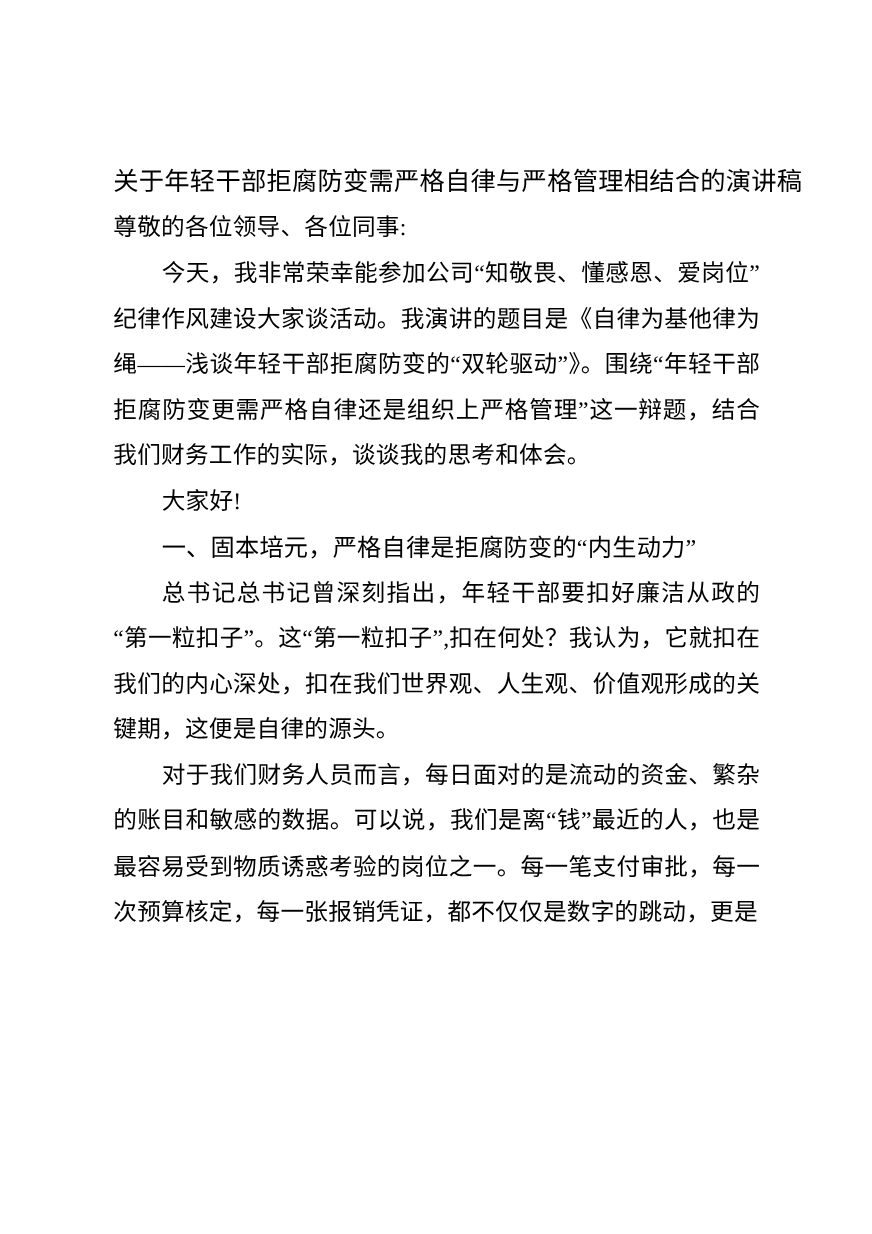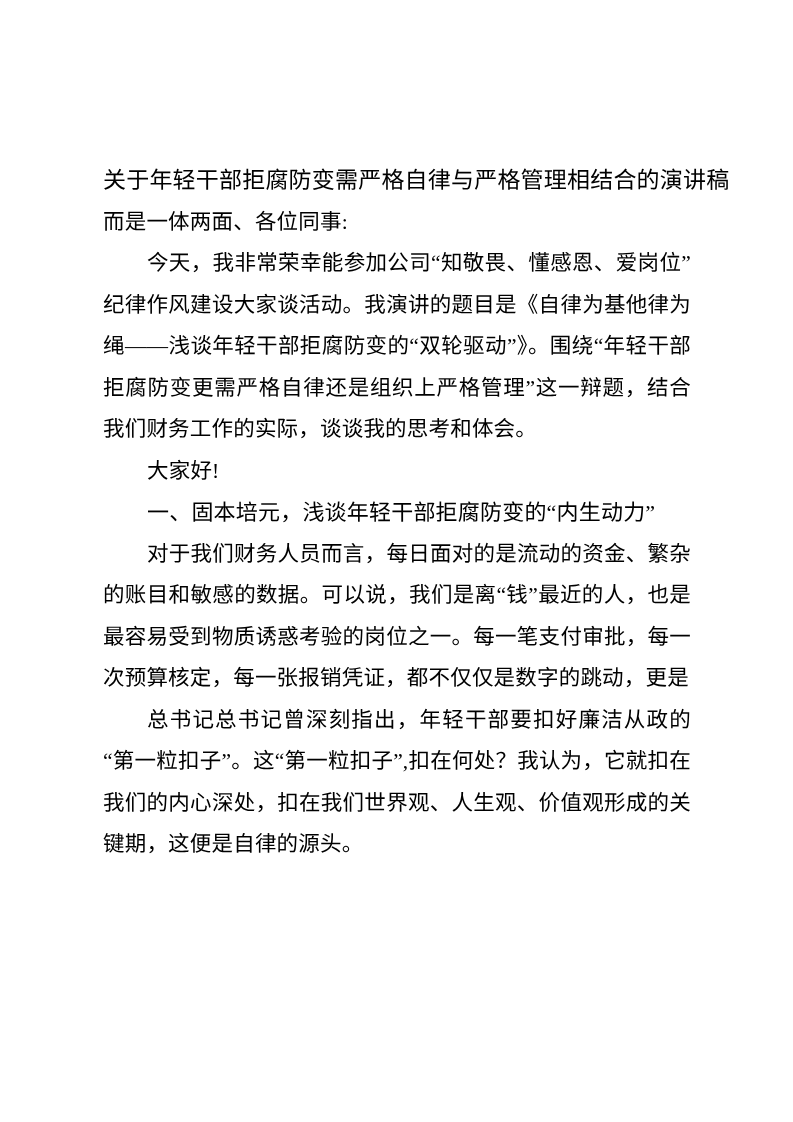--- a/index.html
+++ b/index.html
@@ -11,21 +11,21 @@
   .page {
     position: relative;
     width: 793px;
     height: 1122px;
     background: #ffffff;
     overflow: hidden;
   }
   .content {
     position: absolute;
     left: 103px;
-    top: 160px;
+    top: 145px;
     width: 588px;
     color: #000000;
     font-family: "Liberation Serif", "DejaVu Serif", serif;
     font-size: 21.5px;
     line-height: 41.5px;
     text-align: justify;
     text-align-last: left;
     letter-spacing: 0.2px;
   }
   .content p, .content h1, .content h2 {
@@ -48,20 +48,20 @@
     font-weight: bold;
     font-size: 22px;
   }
 </style>
 </head>
 <body>
 
 <div class="page">
   <div class="content">
     <h1 class="doc-title">关于年轻干部拒腐防变需严格自律与严格管理相结合的演讲稿</h1>
-    <p class="salutation">而是一体两面、各位同事:</p>
+    <p class="salutation">尊敬的各位领导、各位同事:</p>
     <p class="indent">今天，我非常荣幸能参加公司“知敬畏、懂感恩、爱岗位”纪律作风建设大家谈活动。我演讲的题目是《自律为基他律为绳——浅谈年轻干部拒腐防变的“双轮驱动”》。围绕“年轻干部拒腐防变更需严格自律还是组织上严格管理”这一辩题，结合我们财务工作的实际，谈谈我的思考和体会。</p>
     <p class="indent">大家好!</p>
-    <h2 class="indent section-heading">一、固本培元，浅谈年轻干部拒腐防变的“内生动力”</h2>
+    <h2 class="indent section-heading">一、固本培元，严格自律是拒腐防变的“内生动力”</h2>
+    <p class="indent">总书记总书记曾深刻指出，年轻干部要扣好廉洁从政的“第一粒扣子”。这“第一粒扣子”,扣在何处？我认为，它就扣在我们的内心深处，扣在我们世界观、人生观、价值观形成的关键期，这便是自律的源头。</p>
     <p class="indent">对于我们财务人员而言，每日面对的是流动的资金、繁杂的账目和敏感的数据。可以说，我们是离“钱”最近的人，也是最容易受到物质诱惑考验的岗位之一。每一笔支付审批，每一次预算核定，每一张报销凭证，都不仅仅是数字的跳动，更是</p>
-    <p class="indent">总书记总书记曾深刻指出，年轻干部要扣好廉洁从政的“第一粒扣子”。这“第一粒扣子”,扣在何处？我认为，它就扣在我们的内心深处，扣在我们世界观、人生观、价值观形成的关键期，这便是自律的源头。</p>
   </div>
 </div>
 
 </body></html>

